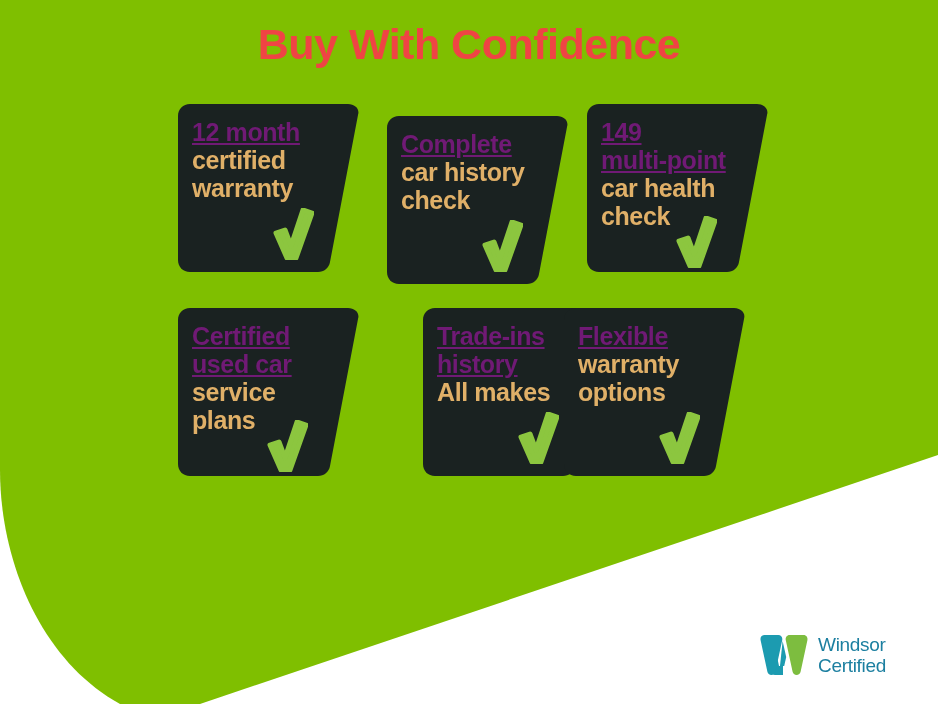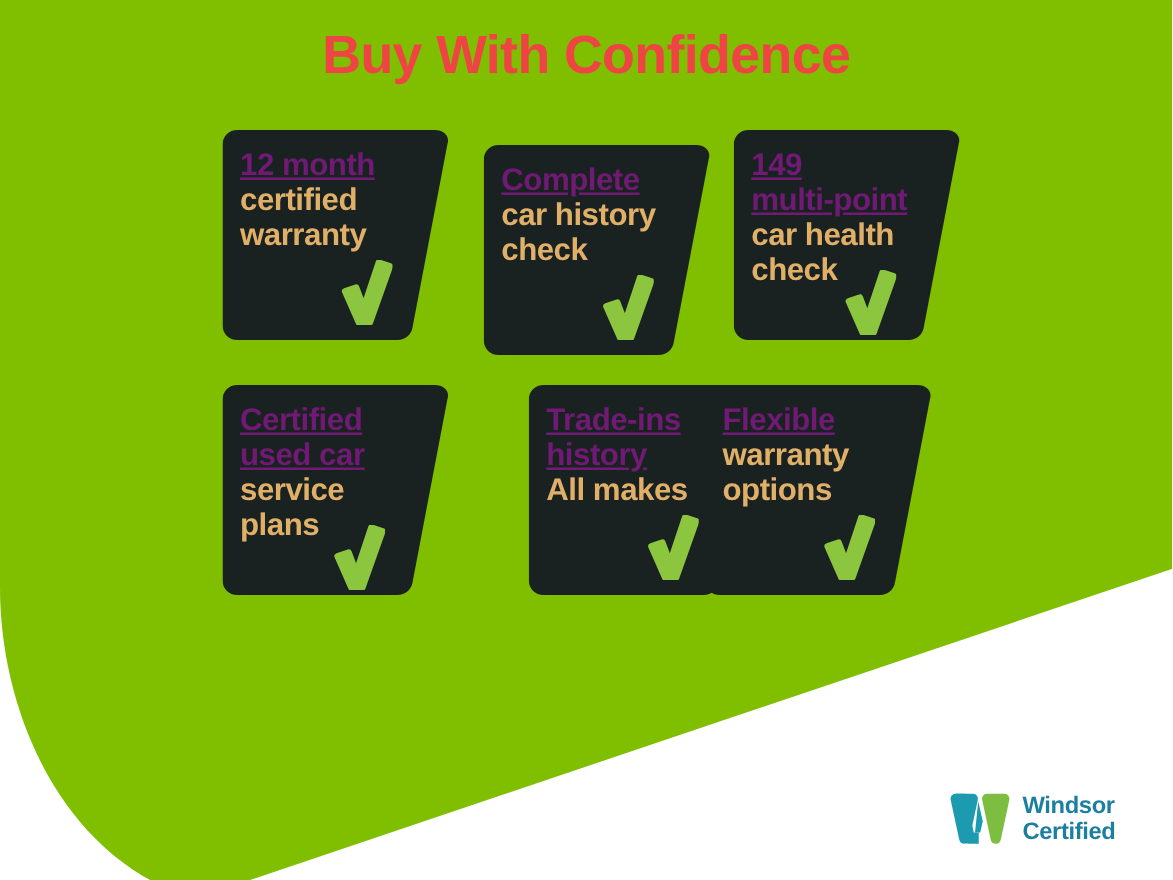--- a/index.html
+++ b/index.html
@@ -88,21 +88,21 @@
     left:760px; top:626px;
     width:168px; height:58px;
     display:flex;
     align-items:center;
     gap:10px;
   }
   #logo-mark { width:48px; height:46px; flex:0 0 auto; }
   #logo-text {
     color:#1C7FA0;
     font-size:19px;
-    font-weight:bold;
+    font-weight:normal;
     line-height:21px;
     letter-spacing:-0.3px;
   }
 </style>
 </head>
 <body>
 
 <div id="stage">
 
   <svg id="green-bg" viewBox="0 0 938 704" preserveAspectRatio="none">

